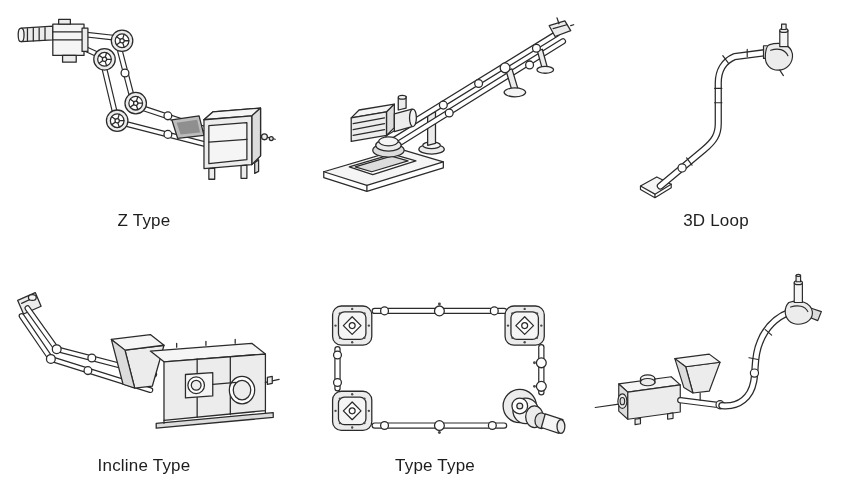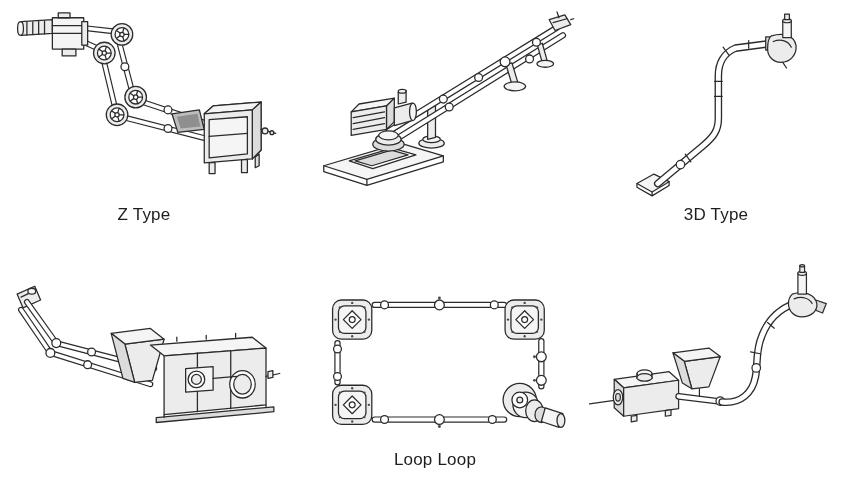--- a/index.html
+++ b/index.html
@@ -5,21 +5,21 @@
   html,body{margin:0;padding:0;background:#ffffff;}
   body{width:850px;height:490px;overflow:hidden;font-family:"Liberation Sans",sans-serif;}
   .grid{
     width:850px;height:490px;
     display:grid;
     grid-template-columns:288px 294px 268px;
     grid-template-rows:245px 245px;
     background:#ffffff;
   }
   figure{
-    margin:0;padding:0;
+    margin:0;padding:6px;
     display:flex;flex-direction:column;align-items:center;justify-content:flex-start;
   }
   figure svg{display:block;width:100%;height:196px;margin-top:6px;}
   figcaption{
     margin-top:2px;
     font-size:17px;line-height:22px;
     color:#1e1e1e;letter-spacing:.2px;
     text-align:center;white-space:nowrap;
   }
   
@@ -179,21 +179,21 @@
       <g>
         <rect x="194" y="29" width="7" height="14" class="f3 s"></rect>
         <path class="f2 s" d="M200 28 C214 24 224 28 226 38 C227 48 220 56 210 56 C202 56 196 50 196 42 C196 35 197 30 200 28 Z"></path>
         <path class="s" d="M202 34 C210 31 218 33 221 40"></path>
         <polygon points="212,12 221,12 221,30 212,30" class="f1 s"></polygon>
         <ellipse cx="216.5" cy="12" rx="4.5" ry="2.2" class="f2 s"></ellipse>
         <rect x="214" y="5" width="5" height="6" class="f2 s"></rect>
         <path class="s" d="M212 56 L216 62"></path>
       </g>
     </svg>
-    <figcaption>3D Type</figcaption>
+    <figcaption>3D Loop</figcaption>
   </figure>
 
   <figure>
     <svg viewBox="0 0 283 200" aria-hidden="true">
 
       <g>
         <polygon points="12,44 30,36 36,50 18,58" class="f2 s"></polygon>
         <path class="s" d="M16 47 L31 40"></path>
         <ellipse cx="27" cy="41" rx="4" ry="3" class="f1 s"></ellipse>
       </g>
@@ -224,20 +224,21 @@
         <path class="s" d="M175 92 L175 88 M205 90 L205 86 M235 88 L235 84"></path>
         <ellipse cx="242" cy="136" rx="13" ry="14" class="f0 s"></ellipse>
         <ellipse cx="242" cy="136" rx="9" ry="10" class="f2 s"></ellipse>
         <polygon points="184,120 212,118 212,142 184,144" class="f1 s"></polygon>
         <circle cx="195" cy="131" r="8.5" class="f0 s"></circle>
         <circle cx="195" cy="131" r="5" class="f2 s"></circle>
         <path class="s" stroke-width="2.2" d="M212 130 L236 128 M266 128 L280 125"></path>
         <polygon points="268,123 273,122 273,129 268,130" class="f2 s"></polygon>
       </g>
     </svg>
+    <figcaption>Incline Type</figcaption>
   </figure>
 
   <figure>
     <svg viewBox="0 0 283 200" aria-hidden="true">
       <defs>
         <g id="lhouse">
           <rect x="-20" y="-20" width="40" height="40" rx="9" class="f2 s"></rect>
           <rect x="-14" y="-14" width="28" height="28" rx="6" class="f1 s"></rect>
           <polygon points="0,-9 9,0 0,9 -9,0" class="f0 s"></polygon>
           <circle r="3" class="f0 s"></circle>
@@ -287,21 +288,21 @@
         <circle cx="228" cy="152" r="17" class="f2 s"></circle>
         <circle cx="234" cy="157" r="13" class="f1 s"></circle>
         <ellipse cx="243" cy="163" rx="9" ry="11" class="f2 s"></ellipse>
         <ellipse cx="250" cy="167" rx="6.5" ry="8" class="f3 s"></ellipse>
         <polygon points="254,160 272,166 268,180 250,174" class="f1 s"></polygon>
         <ellipse cx="270" cy="173" rx="4" ry="7" class="f2 s"></ellipse>
         <circle cx="228" cy="152" r="8" class="f0 s"></circle>
         <circle cx="228" cy="152" r="3" class="f2 s"></circle>
       </g>
     </svg>
-    <figcaption>Loop Loop</figcaption>
+    <figcaption>Type Type</figcaption>
   </figure>
 
   <figure>
     <svg viewBox="0 0 283 200" aria-hidden="true">
 
       <path class="s" stroke-width="2.2" d="M8 158 L36 154"></path>
 
       <g>
         <polygon points="34,132 92,124 102,133 44,141" class="f1 s"></polygon>
         <polygon points="34,132 44,141 44,171 34,162" class="f3 s"></polygon>

